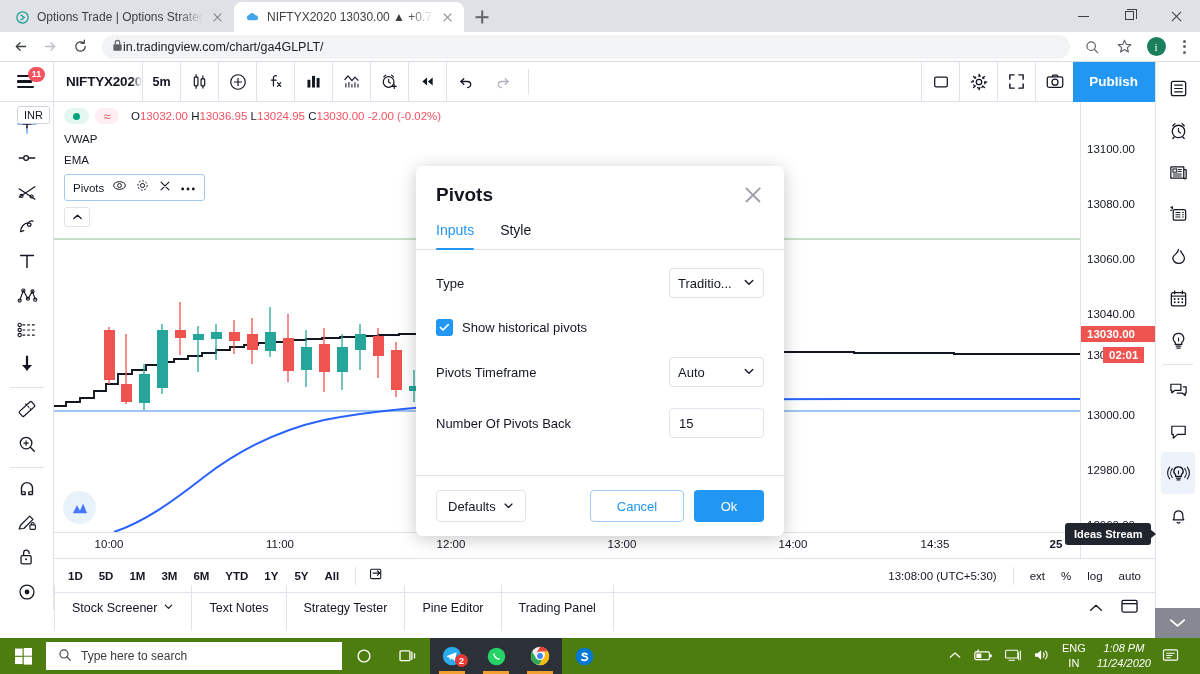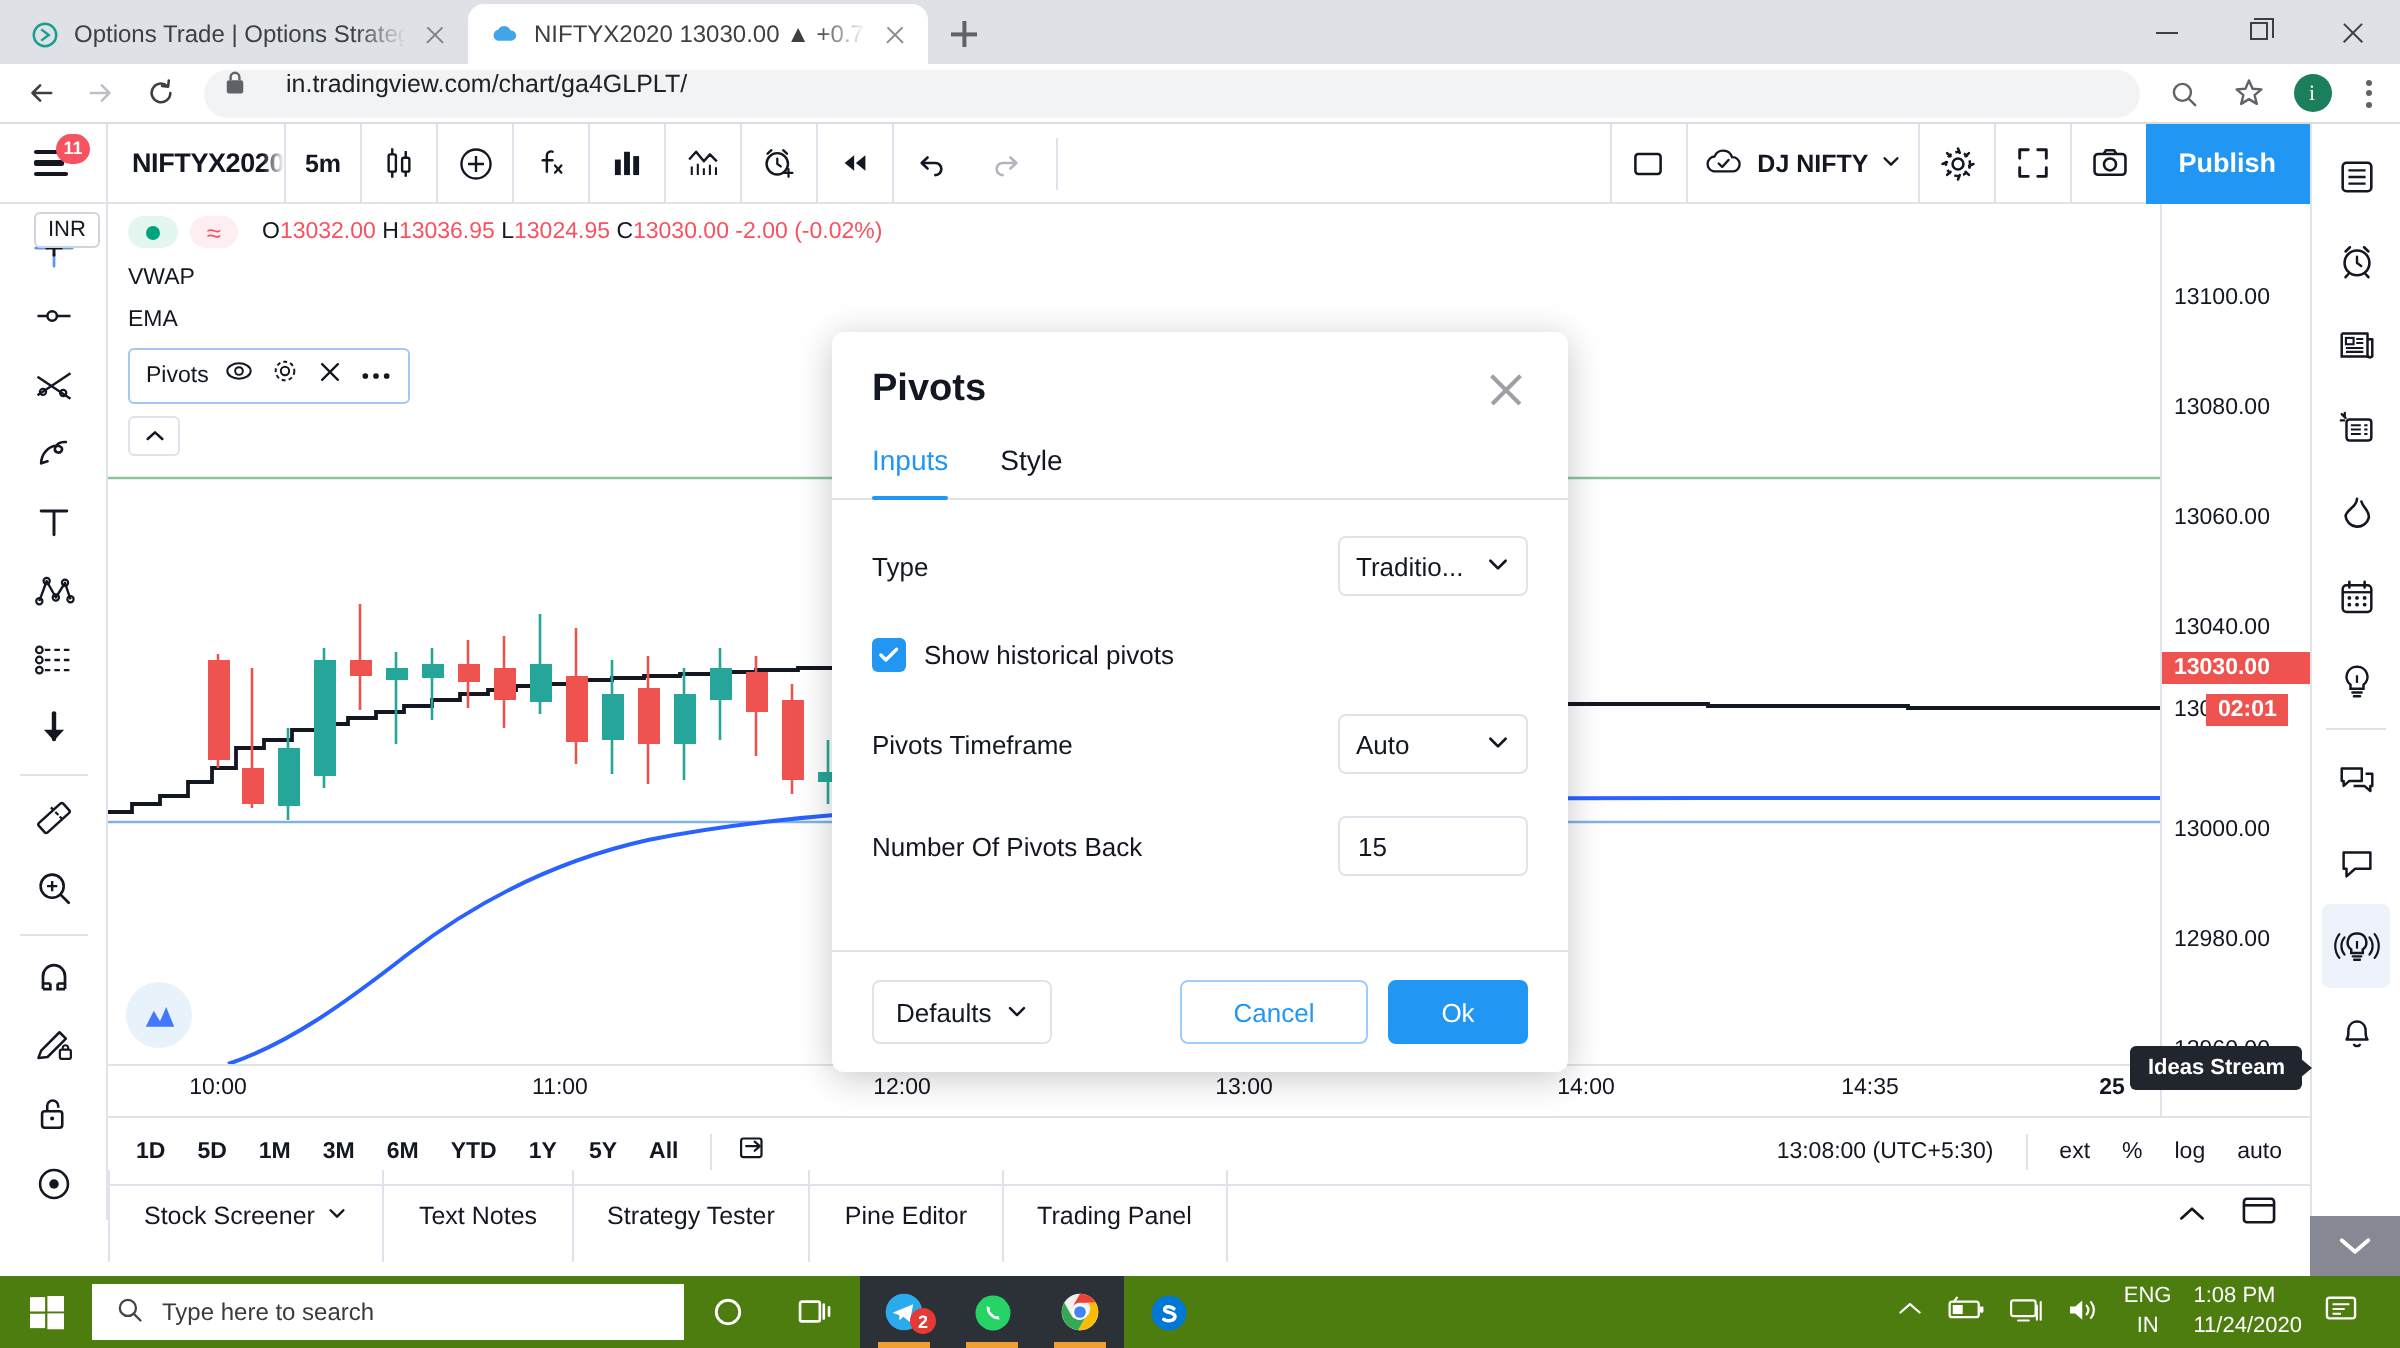--- a/index.html
+++ b/index.html
@@ -59,21 +59,21 @@
 
   .chrome-toolbar {
     position:absolute; left:0; top:32px; width:1200px; height:30px;
     background:#fff; display:flex; align-items:center; gap:2px; padding:0 6px;
     border-bottom: 1px solid #dadce0;
   }
   .navbtn { width:28px; height:28px; position:relative; color:#5f6368; display:flex;
     align-items:center; justify-content:center; }
   .omnibox {
     flex:1; height:24px; background:#f1f3f4; border-radius:13px; margin:0 6px;
-    display:flex; align-items:flex-start; padding:0 10px; gap:20px; font-size:12.5px; color:#202124;
+    display:flex; align-items:center; padding:0 10px; gap:0; font-size:12.5px; color:#202124;
   }
   .omni-right { display:flex; align-items:center; gap:4px; }
   .avatar-circle { width:19px; height:19px; border-radius:50%; background:#1a7f5a;
     color:#fff; font-size:11px; display:flex; align-items:center; justify-content:center;
     font-family:"Liberation Serif",serif; }
   .kebab { width:20px; display:flex; flex-direction:column; align-items:center; gap:2.5px; }
   .kebab i { width:3px; height:3px; border-radius:50%; background:#5f6368; display:block;}
 
   
   .tv-top {
@@ -218,21 +218,21 @@
   .start { width:46px; height:36px; display:flex; align-items:center; justify-content:center;}
   .tb-search { width:296px; height:28px; background:#fff; display:flex; align-items:center;
      gap:9px; padding:0 12px; font-size:12px; color:#3b3b3b;}
   .tb-ico { width:44px; height:36px; display:flex; align-items:center; justify-content:center;
      position:relative;}
   .tb-ico.act { background:#2c3037; }
   .tb-ico.act::after { content:''; position:absolute; bottom:0; left:9px; right:9px; height:3px;
      background:#f0a030; }
   .tray { margin-left:auto; display:flex; align-items:center; gap:11px; padding-right:21px;
      color:#fff; font-size:11px;}
-  .clock { line-height:1.35; font-size:11px;}
+  .clock { text-align:center; line-height:1.35; font-size:11px;font-style:italic;}
   .lang { text-align:center; line-height:1.35; font-size:11px;}
 </style>
 </head>
 <body>
 
 <div id="root">
 
   <div class="chrome-tabstrip">
     <div class="tab inactive" style="margin-left:4px;">
       <span class="tab-fav">
@@ -385,34 +385,20 @@
           <path d="M13 7.8 L16.4 11 L13 14.2" fill="none" stroke="#b2b5be" stroke-width="1.5" stroke-linecap="round" stroke-linejoin="round"></path>
         </svg>
     </div>
     <div style="width:1px;height:26px;background:#e0e3eb;margin-left:6px;"></div>
 
     <div class="tv-top-right">
       <div class="tvcell">
         <svg width="18" height="18" viewBox="0 0 20 20">
             <rect x="3" y="4.5" width="14" height="11" rx="1.6" fill="none" stroke="#131722" stroke-width="1.4"></rect>
           </svg>
-      </div>
-      <div class="tvcell" style="gap:6px;">
-        <span>
-          <svg width="21" height="16" viewBox="0 0 24 18">
-              <path d="M5.5 15.5 A4.3 4.3 0 0 1 6 7 A5.3 5.3 0 0 1 16 7.4 A3.8 3.8 0 0 1 16.6 15.5 Z" fill="none" stroke="#131722" stroke-width="1.3"></path>
-              <path d="M8.4 11 L10.4 13 L14 9" fill="none" stroke="#131722" stroke-width="1.4" stroke-linecap="round" stroke-linejoin="round"></path>
-            </svg>
-        </span>
-        <span style="font-size:12.5px;font-weight:bold;">DJ NIFTY</span>
-        <span>
-          <svg width="11" height="11" viewBox="0 0 12 12">
-              <path d="M2.5 4.5 L6 8 L9.5 4.5" fill="none" stroke="#131722" stroke-width="1.3" stroke-linecap="round" stroke-linejoin="round"></path>
-            </svg>
-        </span>
       </div>
       <div class="tvcell">
         <svg width="20" height="20" viewBox="0 0 22 22">
             <circle cx="11" cy="11" r="3" fill="none" stroke="#131722" stroke-width="1.4"></circle>
             <path d="M11 2.5 L12 4.9 M11 19.5 L12 17.1 M2.5 11 L4.9 10 M19.5 11 L17.1 12 M5 5 L6.9 6.7 M17 17 L15.1 15.3 M5 17 L6.9 15.3 M17 5 L15.1 6.7" stroke="#131722" stroke-width="1.4" stroke-linecap="round"></path>
             <circle cx="11" cy="11" r="6.6" fill="none" stroke="#131722" stroke-width="1.4" stroke-dasharray="2.6 2.3"></circle>
           </svg>
       </div>
       <div class="tvcell">
         <svg width="19" height="19" viewBox="0 0 20 20">

